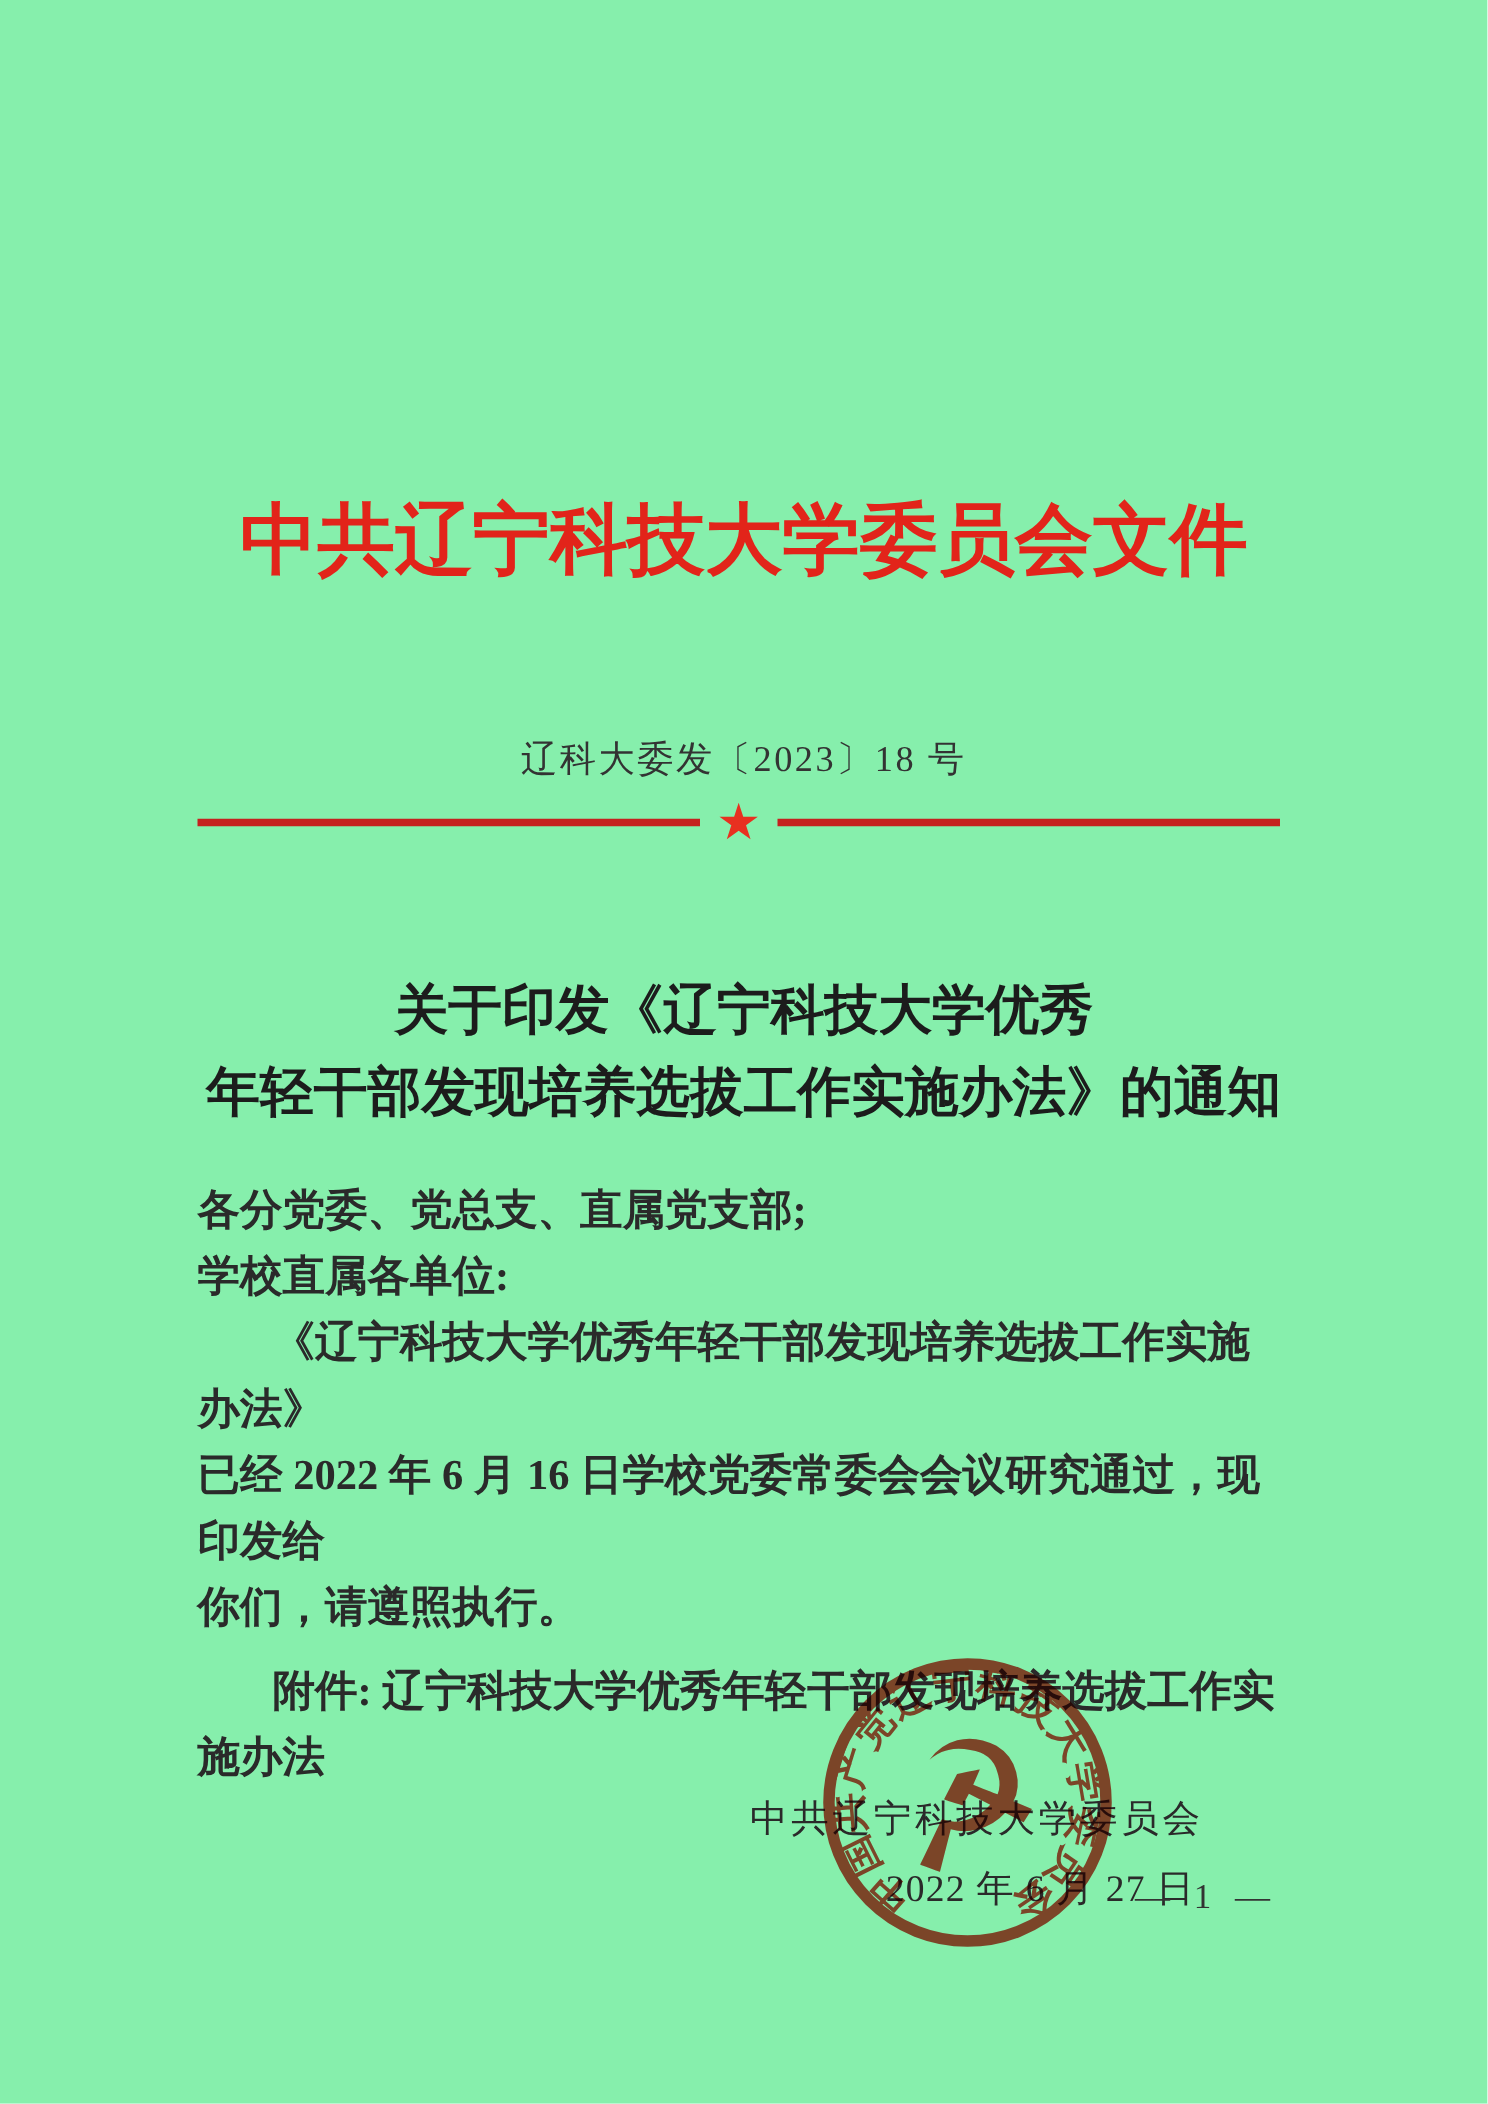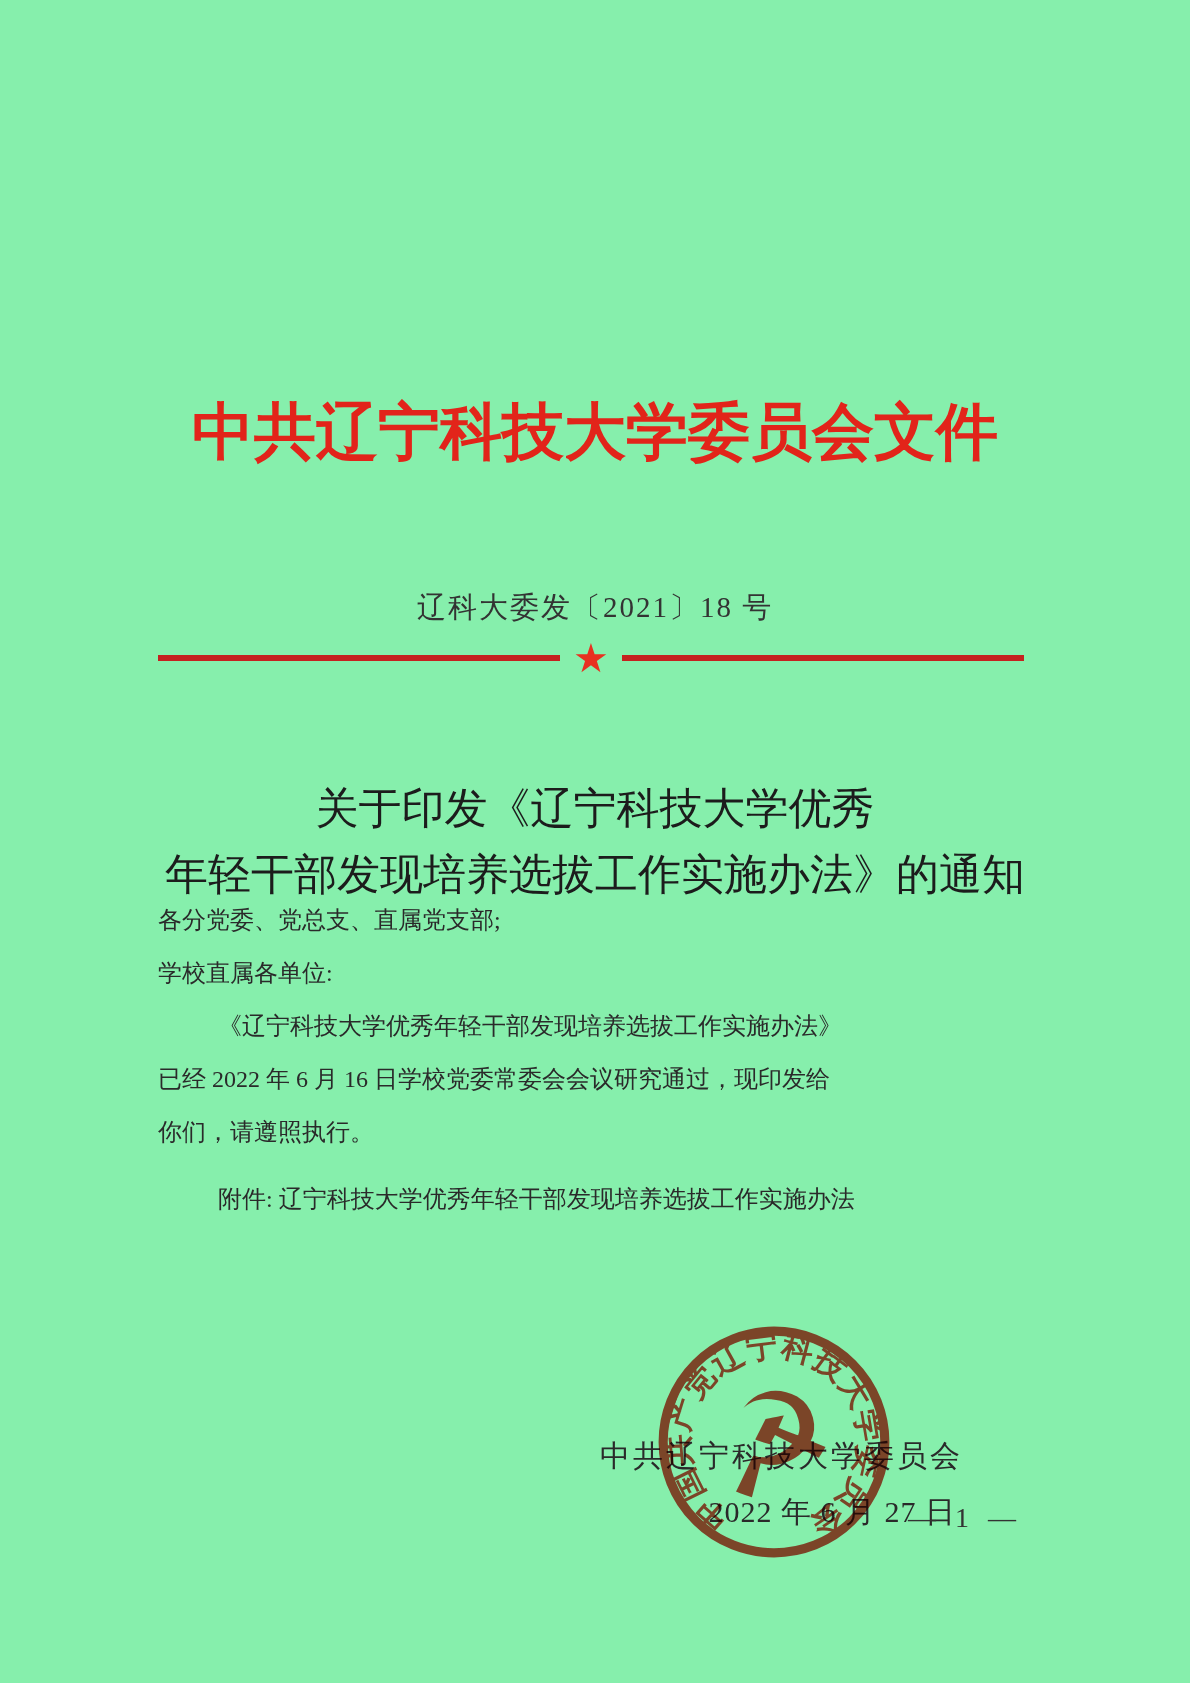--- a/index.html
+++ b/index.html
@@ -55,32 +55,33 @@
     font-family: "DejaVu Sans", sans-serif;
     font-size: 40px;
     line-height: 36px;
     color: var(--seal-red);
   }
   .doc-title {
     position: absolute;
     top: 776px; left: 0; right: 0;
     text-align: center;
     font-size: 43px;
-    font-weight: 400;
+    font-weight: 700;
     line-height: 66px;
     color: #1c1c1c;
     white-space: nowrap;
   }
   .body-block {
     position: absolute;
-    top: 894px; left: 158px;
+    top: 942px; left: 158px;
     width: 874px;
-    font-size: 24px;
+    font-size: 34px;
     line-height: 53px;
     color: var(--ink);
+    font-weight: bold;
   }
   .body-block p { margin: 0; }
   .indent { text-indent: 60px; }
   .notice-line { margin-top: 6px !important; }
   .attachment-line { margin-top: 14px !important; }
   .signature-block {
     position: absolute;
     top: 1428px; left: 600px;
     width: 356px;
     text-align: right;
@@ -125,21 +126,21 @@
     white-space: nowrap;
   }
 </style>
 </head>
 <body>
 
 <div class="page">
 
   <h1 class="org-title">中共辽宁科技大学委员会文件</h1>
 
-  <div class="doc-number">辽科大委发〔2021〕18 号</div>
+  <div class="doc-number">辽科大委发〔2023〕18 号</div>
 
   <div class="rule">
     <span class="rule-line"></span>
     <span class="rule-star">★</span>
     <span class="rule-line"></span>
   </div>
 
   <div class="doc-title">
     <div>关于印发《辽宁科技大学优秀</div>
     <div>年轻干部发现培养选拔工作实施办法》的通知</div>

